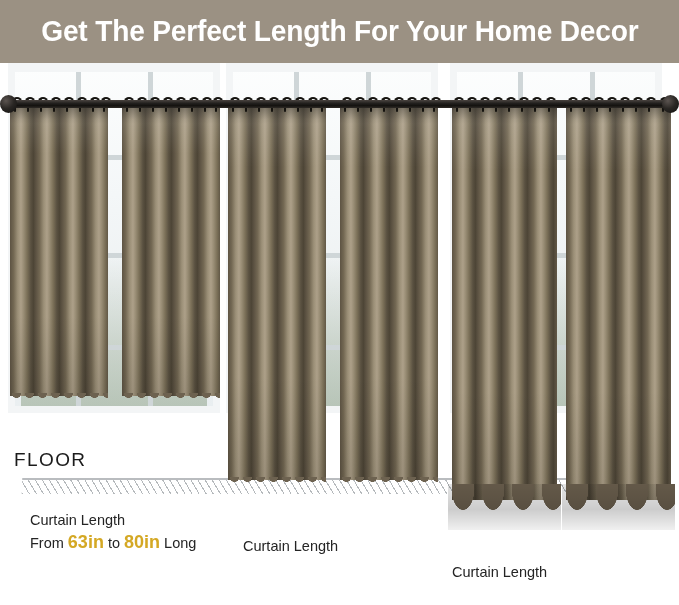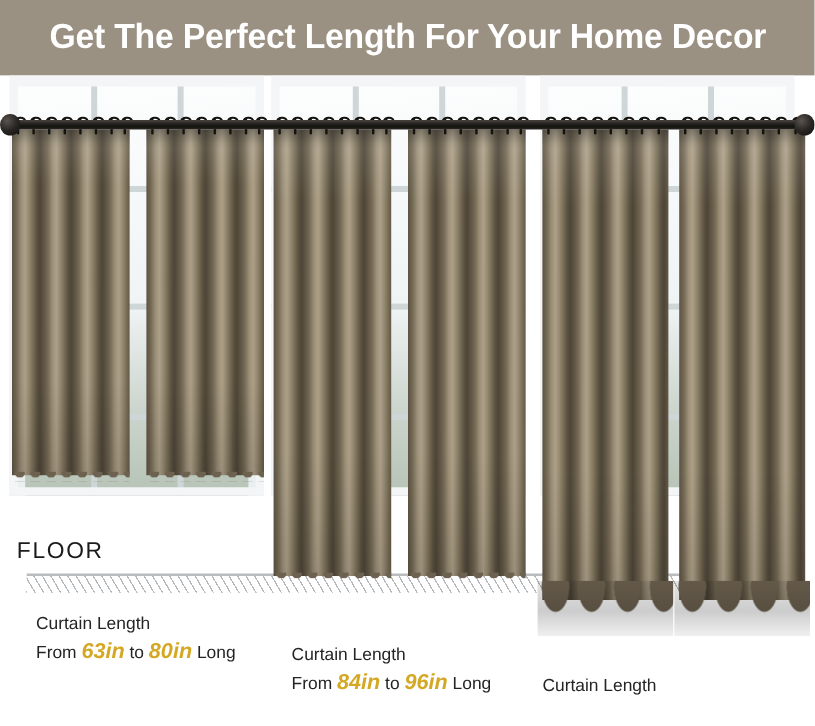--- a/index.html
+++ b/index.html
@@ -125,21 +125,21 @@
   .floor-line {
     position:absolute; left:22px; top:415px; width:648px; height:16px; z-index:10;
     border-top:2px solid #b9bcbf;
     background-image:repeating-linear-gradient(58deg, #b5b9bc 0 1px, rgba(255,255,255,0) 1px 6px);
     transform:skewX(-2deg);
   }
 
   
   .caption { position:absolute; z-index:60; color:#242424; font-size:14.5px; line-height:22px; }
   .caption .ln2 { white-space:nowrap; }
-  .num { color:#d4a824; font-size:18px; font-weight:bold;font-style:italic; }
+  .num { color:#d4a824; font-size:18px; font-weight:bold; }
   .cap1 { left:30px; top:446px; }
   .cap2 { left:243px; top:472px; }
   .cap3 { left:452px; top:498px; }
 </style>
 </head>
 <body>
 
 <div id="page">
 
   <div class="banner">
@@ -276,21 +276,20 @@
 
     <div class="floor-label">FLOOR</div>
 
     <div class="caption cap1">
       <div>Curtain Length</div>
       <div class="ln2"><span>From </span><span class="num">63in</span><span> to </span><span class="num">80in</span><span> Long</span></div>
     </div>
 
     <div class="caption cap2">
       <div>Curtain Length</div>
-      <div class="ln2"><span>From </span><span class="num">84in</span><span> to </span><span class="num">96in</span><span> Long</span></div>
     </div>
 
     <div class="caption cap3">
       <div>Curtain Length</div>
     </div>
 
   </div>
 </div>
 
 </body></html>

